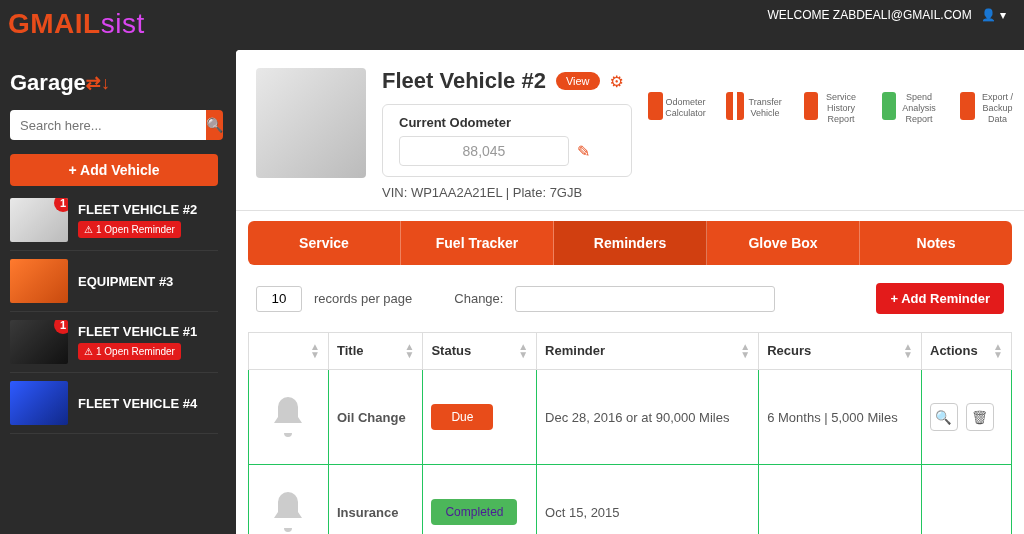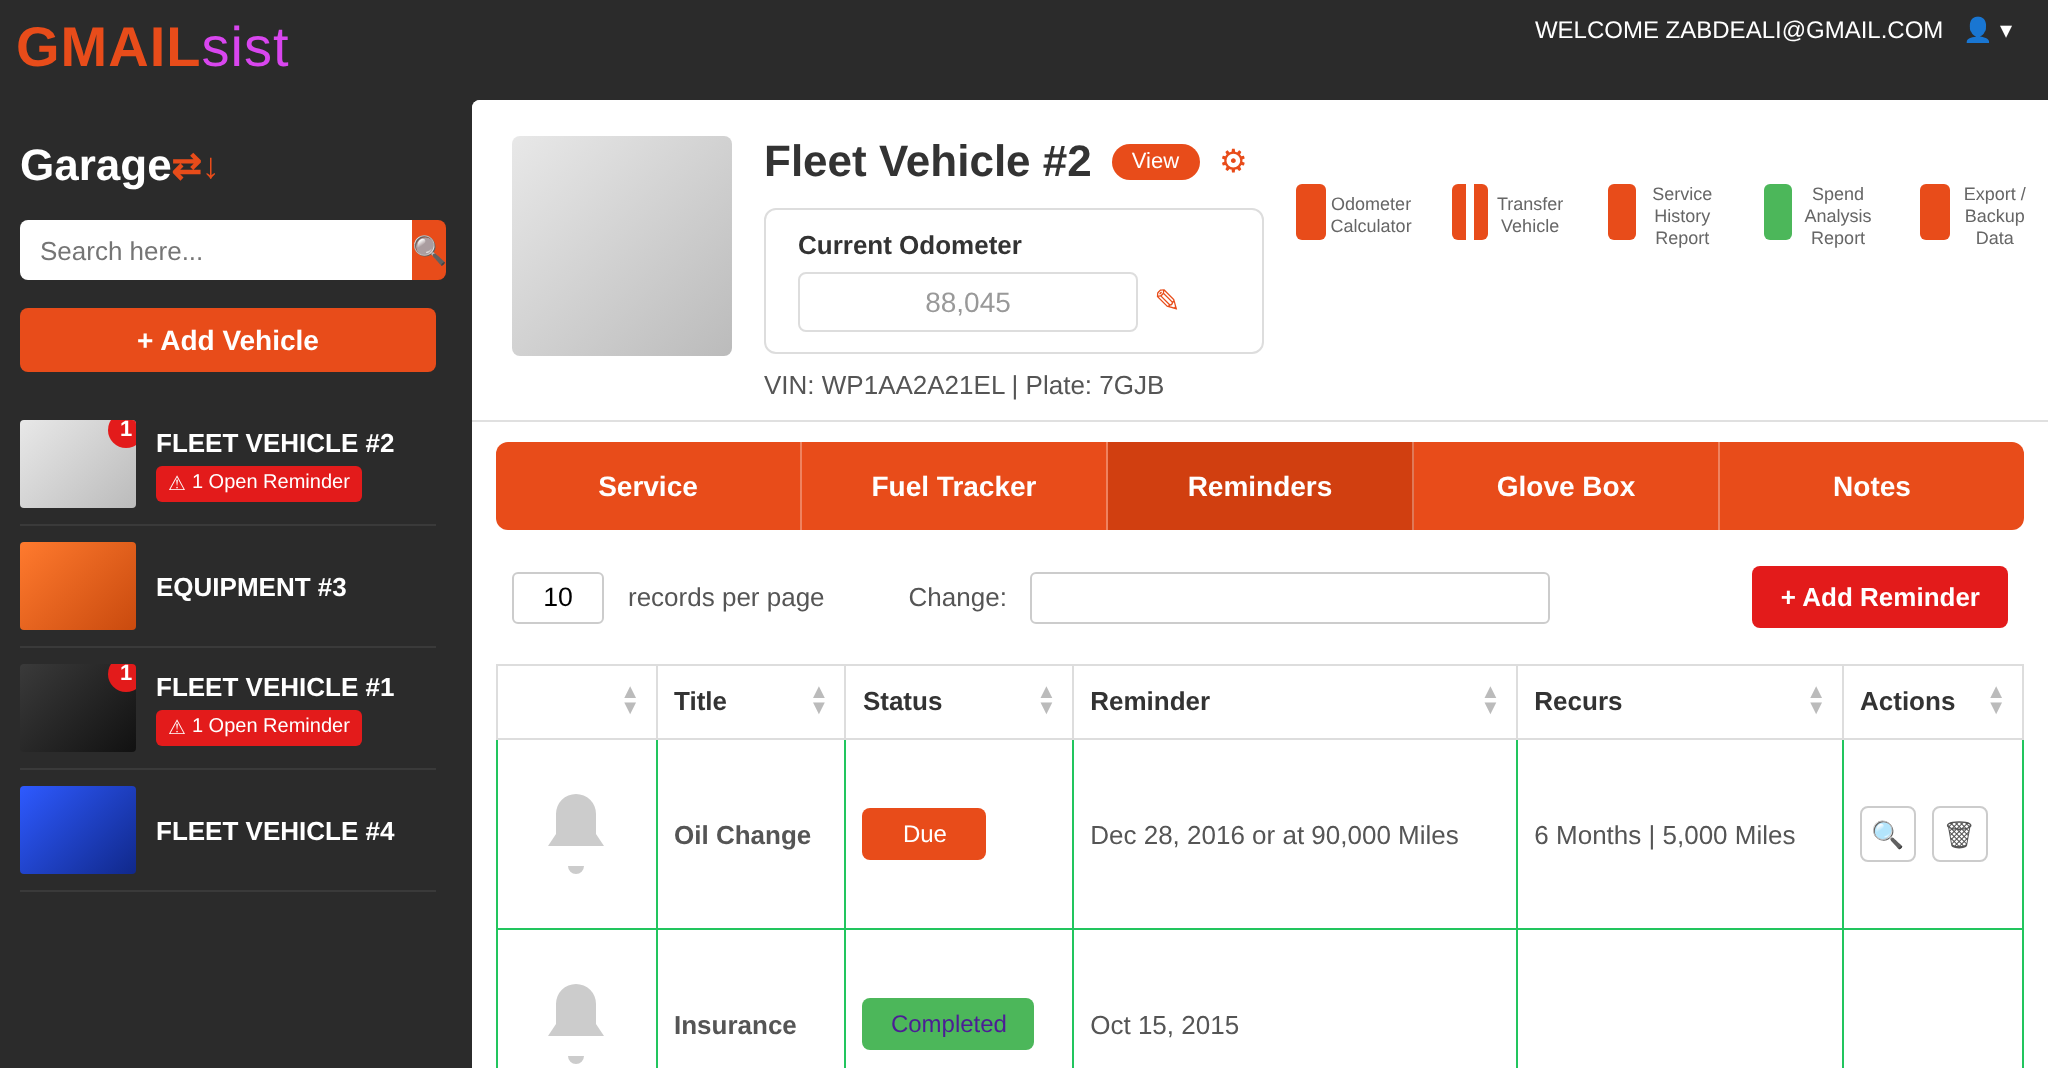--- a/index.html
+++ b/index.html
@@ -6,21 +6,21 @@
 body{background:#2b2b2b;width:1024px;height:534px;overflow:hidden;position:relative}
 .topbar{position:absolute;top:0;right:0;height:30px;color:#fff;font-size:12px;display:flex;align-items:center;gap:10px;padding-right:18px}
 .logo{position:absolute;left:8px;top:8px;font-size:28px;font-weight:900;letter-spacing:.5px}
 .logo .a{color:#e84c1a}.logo .rest{color:#d946ef;font-weight:400}
 .sidebar{position:absolute;left:0;top:50px;width:228px;bottom:0;background:#2b2b2b;padding:10px 10px 0 10px}
 .garage-header{display:flex;justify-content:flex-start;align-items:center;color:#fff;font-size:22px;font-weight:700;margin:10px 0 14px 0}
 .sort-icon{color:#e84c1a;font-size:18px}
 .search-row{display:flex;gap:0;margin-bottom:14px}
 .search-in{flex:1;height:30px;border:none;border-radius:4px 0 0 4px;padding:0 10px;font-size:13px}
 .search-btn{width:30px;height:30px;background:#e84c1a;border:none;border-radius:0 4px 4px 0;color:#fff;display:flex;align-items:center;justify-content:center;font-size:14px;cursor:pointer}
-.add-vehicle{width:100%;height:32px;background:#e84c1a;color:#fff;border:none;border-radius:4px;font-size:14px;font-weight:700;cursor:pointer;margin-bottom:16px}
+.add-vehicle{width:100%;height:32px;background:#e84c1a;color:#fff;border:none;border-radius:4px;font-size:14px;font-weight:700;cursor:pointer;margin-bottom:4px}
 .veh{display:flex;gap:10px;padding:8px 0;align-items:center;border-bottom:1px solid #3a3a3a;cursor:pointer}
 .veh-thumb{width:58px;height:44px;background:#555;border-radius:2px;position:relative;overflow:hidden}
 .veh-thumb.white{background:linear-gradient(135deg,#e8e8e8,#bbb)}
 .veh-thumb.orange{background:linear-gradient(135deg,#ff7a2e,#c94a0e)}
 .veh-thumb.black{background:linear-gradient(135deg,#3a3a3a,#111)}
 .veh-thumb.blue{background:linear-gradient(135deg,#2e5aff,#10288a)}
 .badge-ct{position:absolute;top:-4px;right:-4px;background:#e31b1b;color:#fff;border-radius:50%;width:18px;height:18px;font-size:11px;font-weight:700;display:flex;align-items:center;justify-content:center}
 .veh-meta{display:flex;flex-direction:column;gap:4px}
 .veh-name{color:#fff;font-size:13px;font-weight:700}
 .veh-rem{background:#e31b1b;color:#fff;font-size:10px;padding:3px 6px;border-radius:3px;display:inline-flex;align-items:center;gap:3px;width:fit-content}

